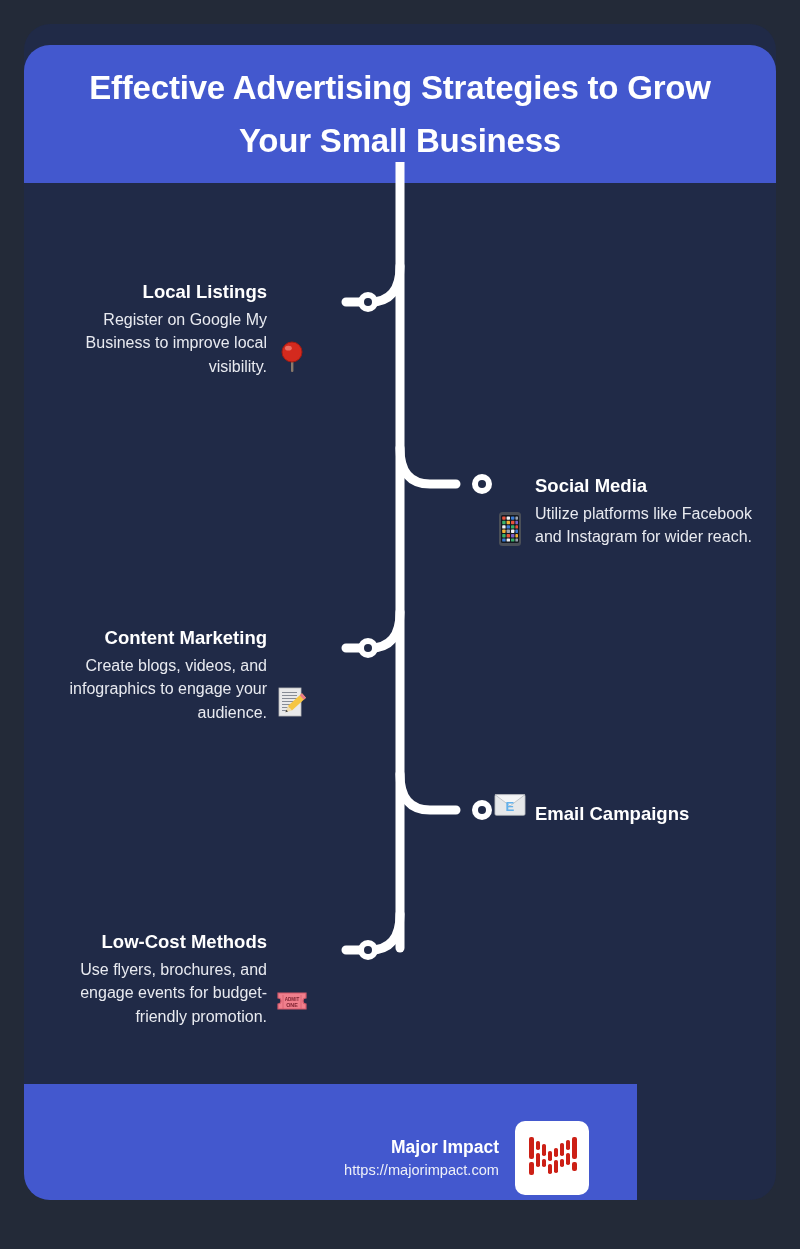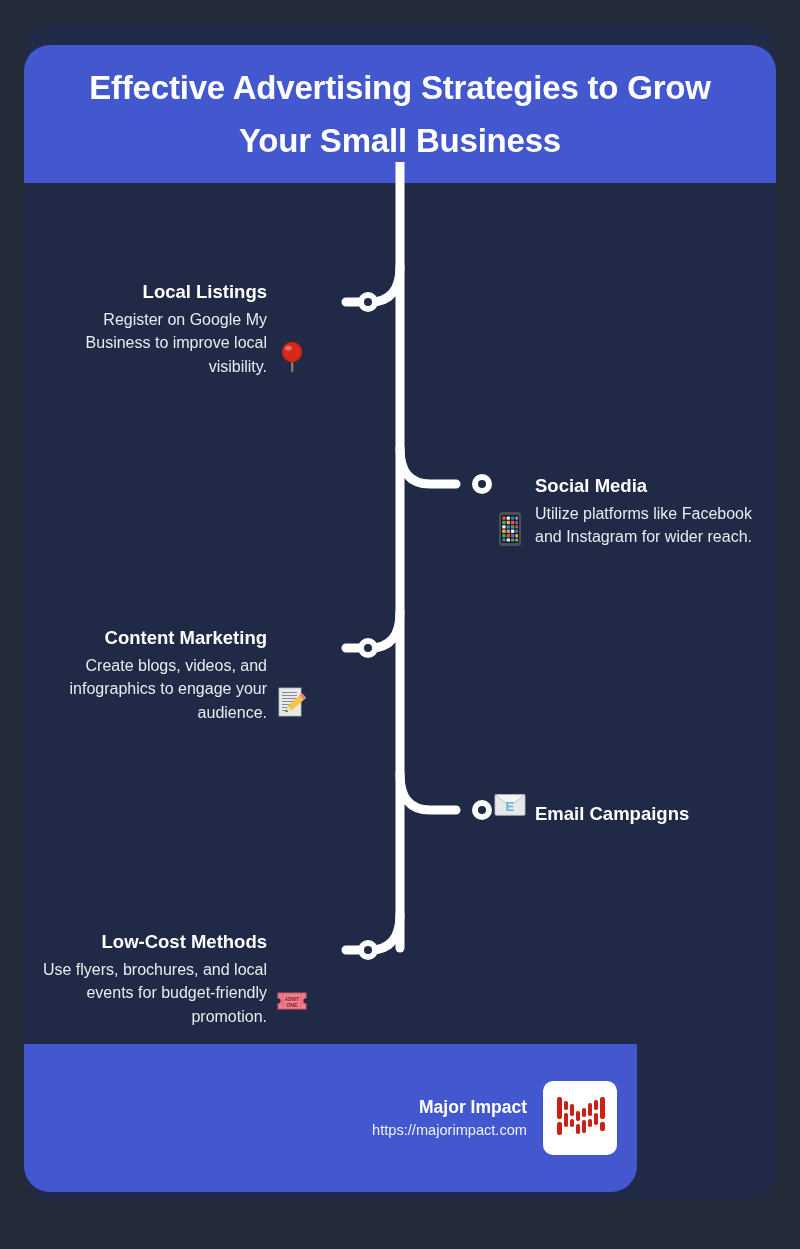--- a/index.html
+++ b/index.html
@@ -112,29 +112,29 @@
     justify-content: center;
     padding-top: 2px;
   }
   .item.left .item-icon { margin-left: 9px; }
   .item.right .item-icon { margin-right: 9px; }
 
   
   .footer {
     position: absolute;
     left: 0;
-    top: 1020px;
+    top: 1060px;
     width: 613px;
     height: 148px;
     background: #4358ce;
     border-radius: 0 0 26px 26px;
     display: flex;
     align-items: center;
     justify-content: flex-end;
-    padding-right: 20px;
+    padding-right: 48px;
     box-sizing: border-box;
   }
   .footer-text {
     text-align: right;
     margin-right: 16px;
   }
   .footer-brand {
     color: #ffffff;
     font-size: 17.5px;
     font-weight: bold;
@@ -287,21 +287,21 @@
         </svg>
       </div>
       <div class="item-text">
         <div class="item-title">Email Campaigns</div>
       </div>
     </div>
 
     <div class="item left" style="left:-6px; top:768px; width:290px;">
       <div class="item-text">
         <div class="item-title">Low-Cost Methods</div>
-        <div class="item-desc">Use flyers, brochures, and local events for budget-friendly promotion.</div>
+        <div class="item-desc">Use flyers, brochures, and engage events for budget-friendly promotion.</div>
       </div>
       <div class="item-icon">
         <svg width="32" height="22" viewBox="0 0 32 22">
           <path d="M2 3 h28 v5 a3 3 0 0 0 0 6 v5 H2 v-5 a3 3 0 0 0 0 -6 z" fill="#f07f8c" stroke="#d2596b" stroke-width="1.2"></path>
           <g stroke="#d2596b" stroke-width="0.8" opacity="0.85">
             <line x1="7" y1="5" x2="7" y2="19"></line>
             <line x1="25" y1="5" x2="25" y2="19"></line>
           </g>
           <text x="16" y="11" font-family="'Liberation Sans',sans-serif" font-size="4.6" font-weight="bold" fill="#7d2230" text-anchor="middle">ADMIT</text>
           <text x="16" y="16.6" font-family="'Liberation Sans',sans-serif" font-size="5.4" font-weight="bold" fill="#7d2230" text-anchor="middle">ONE</text>

